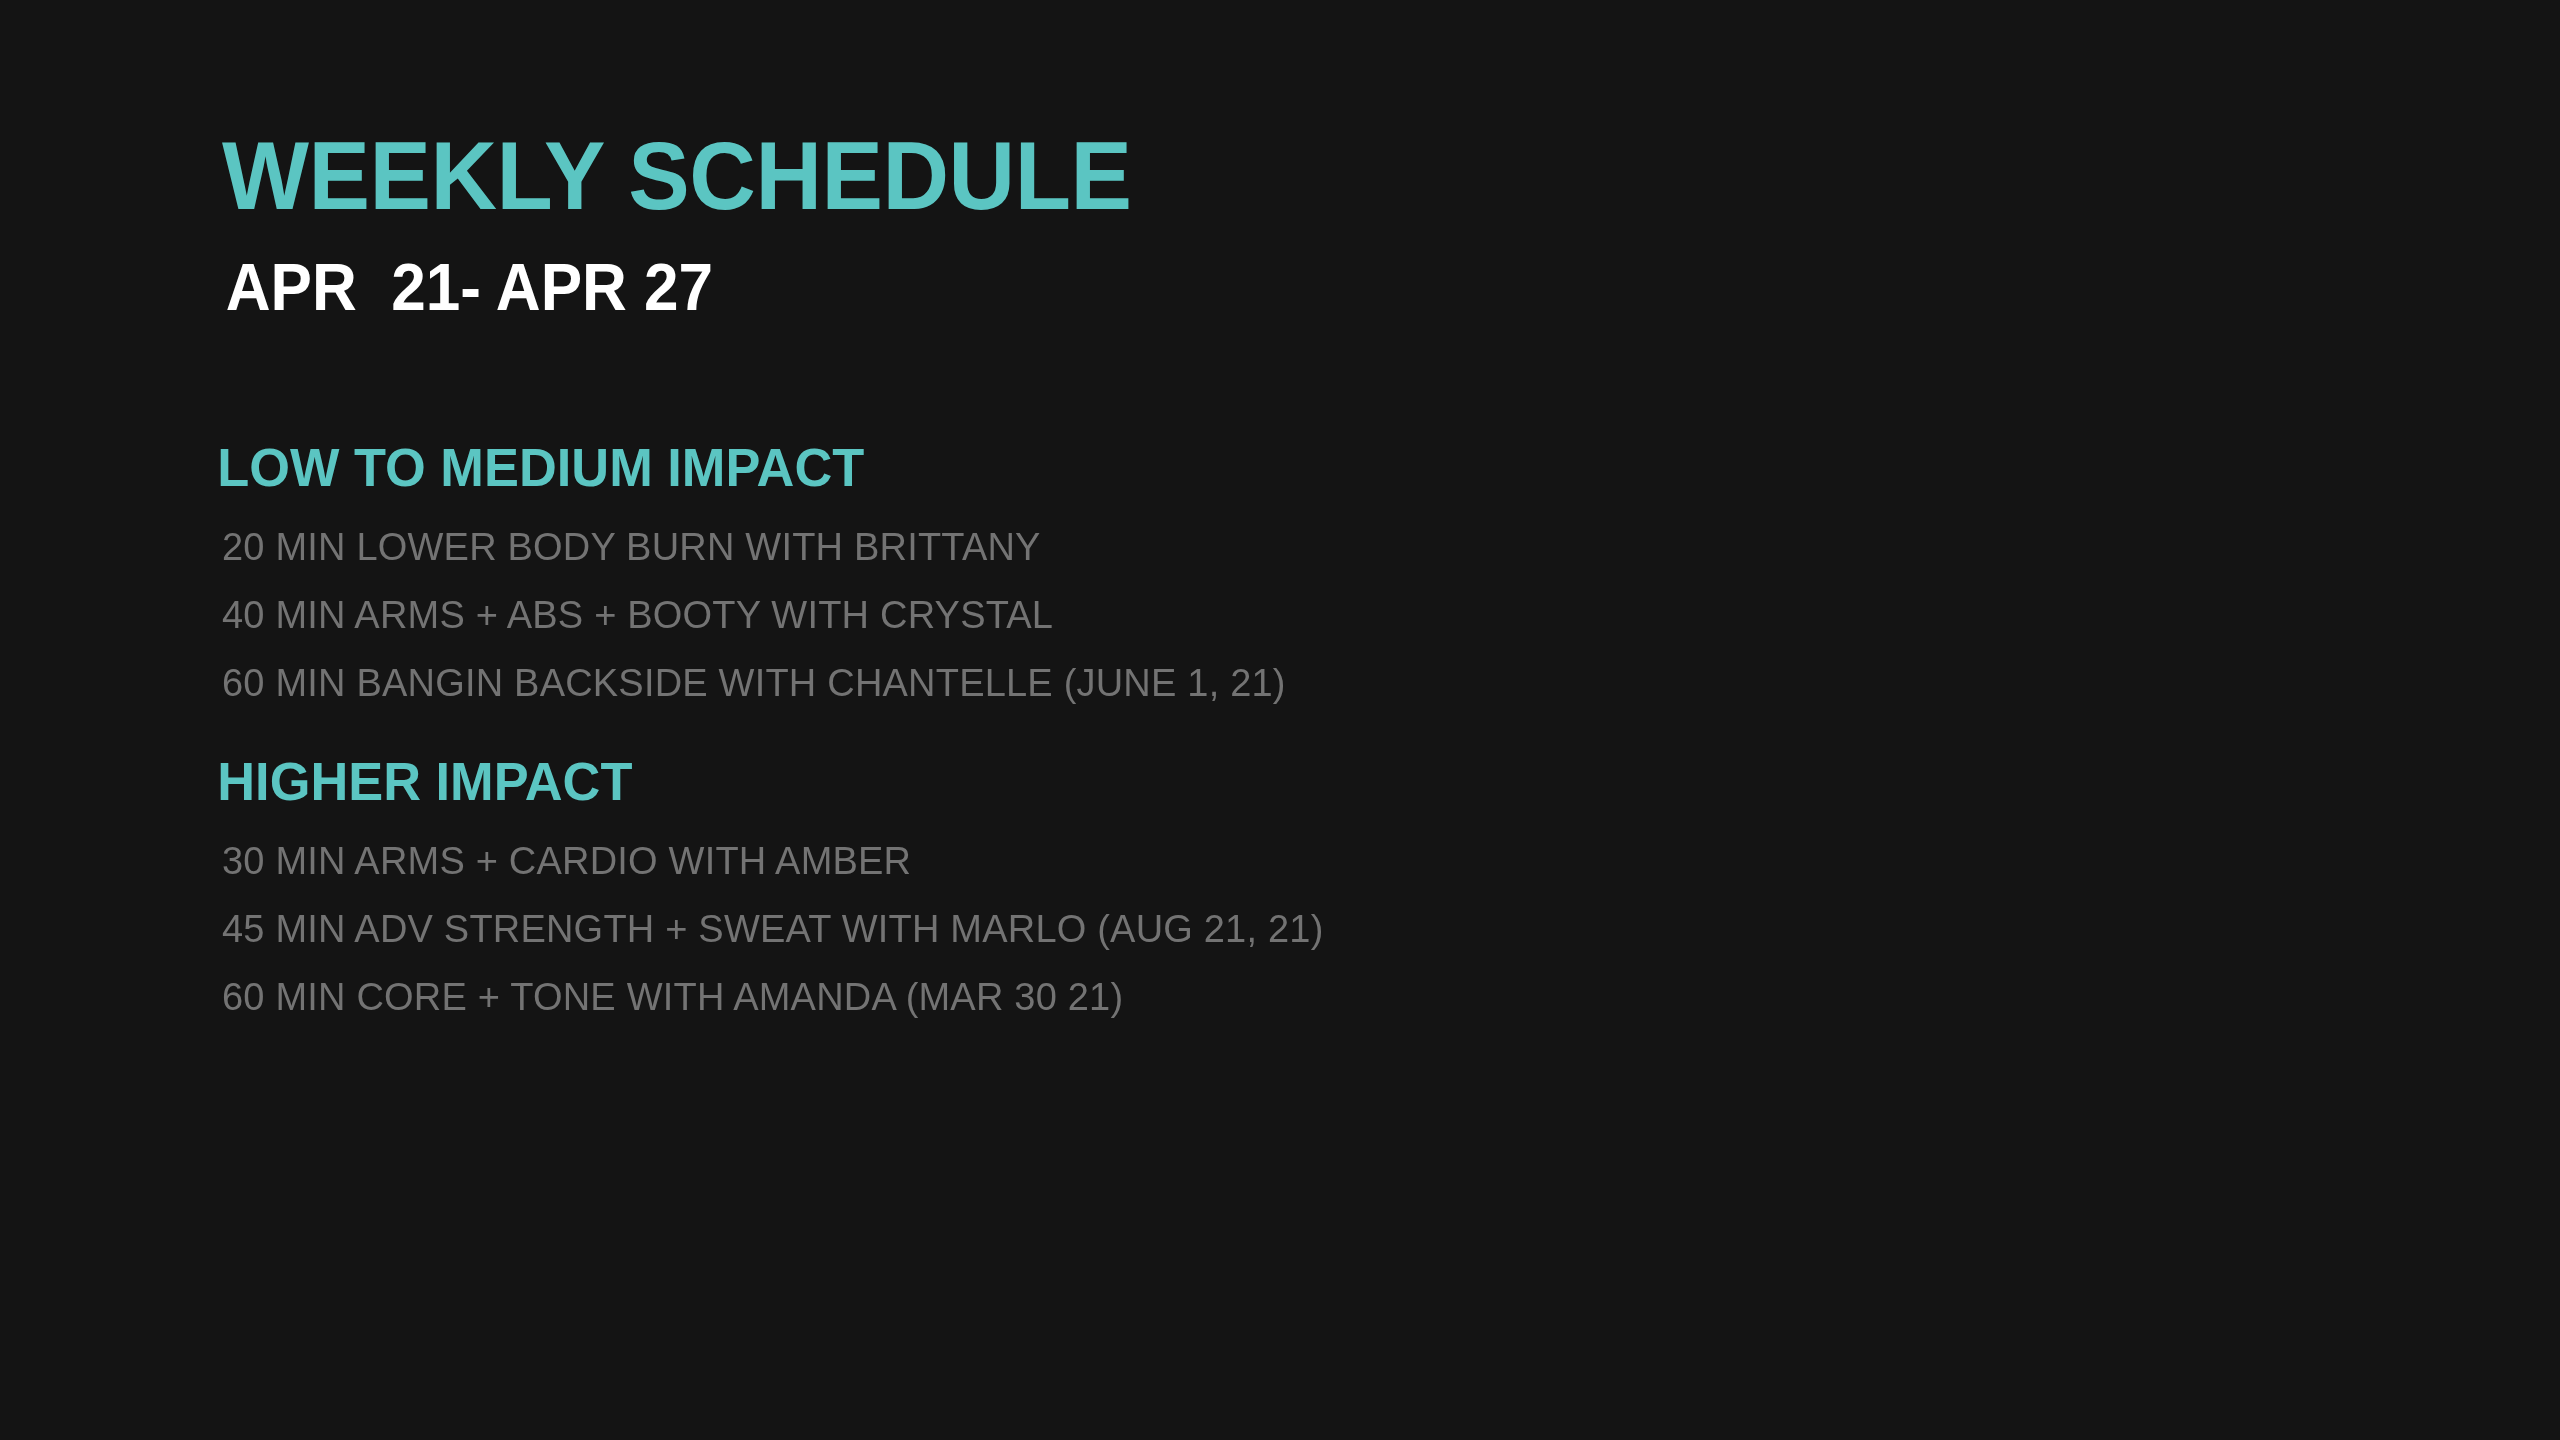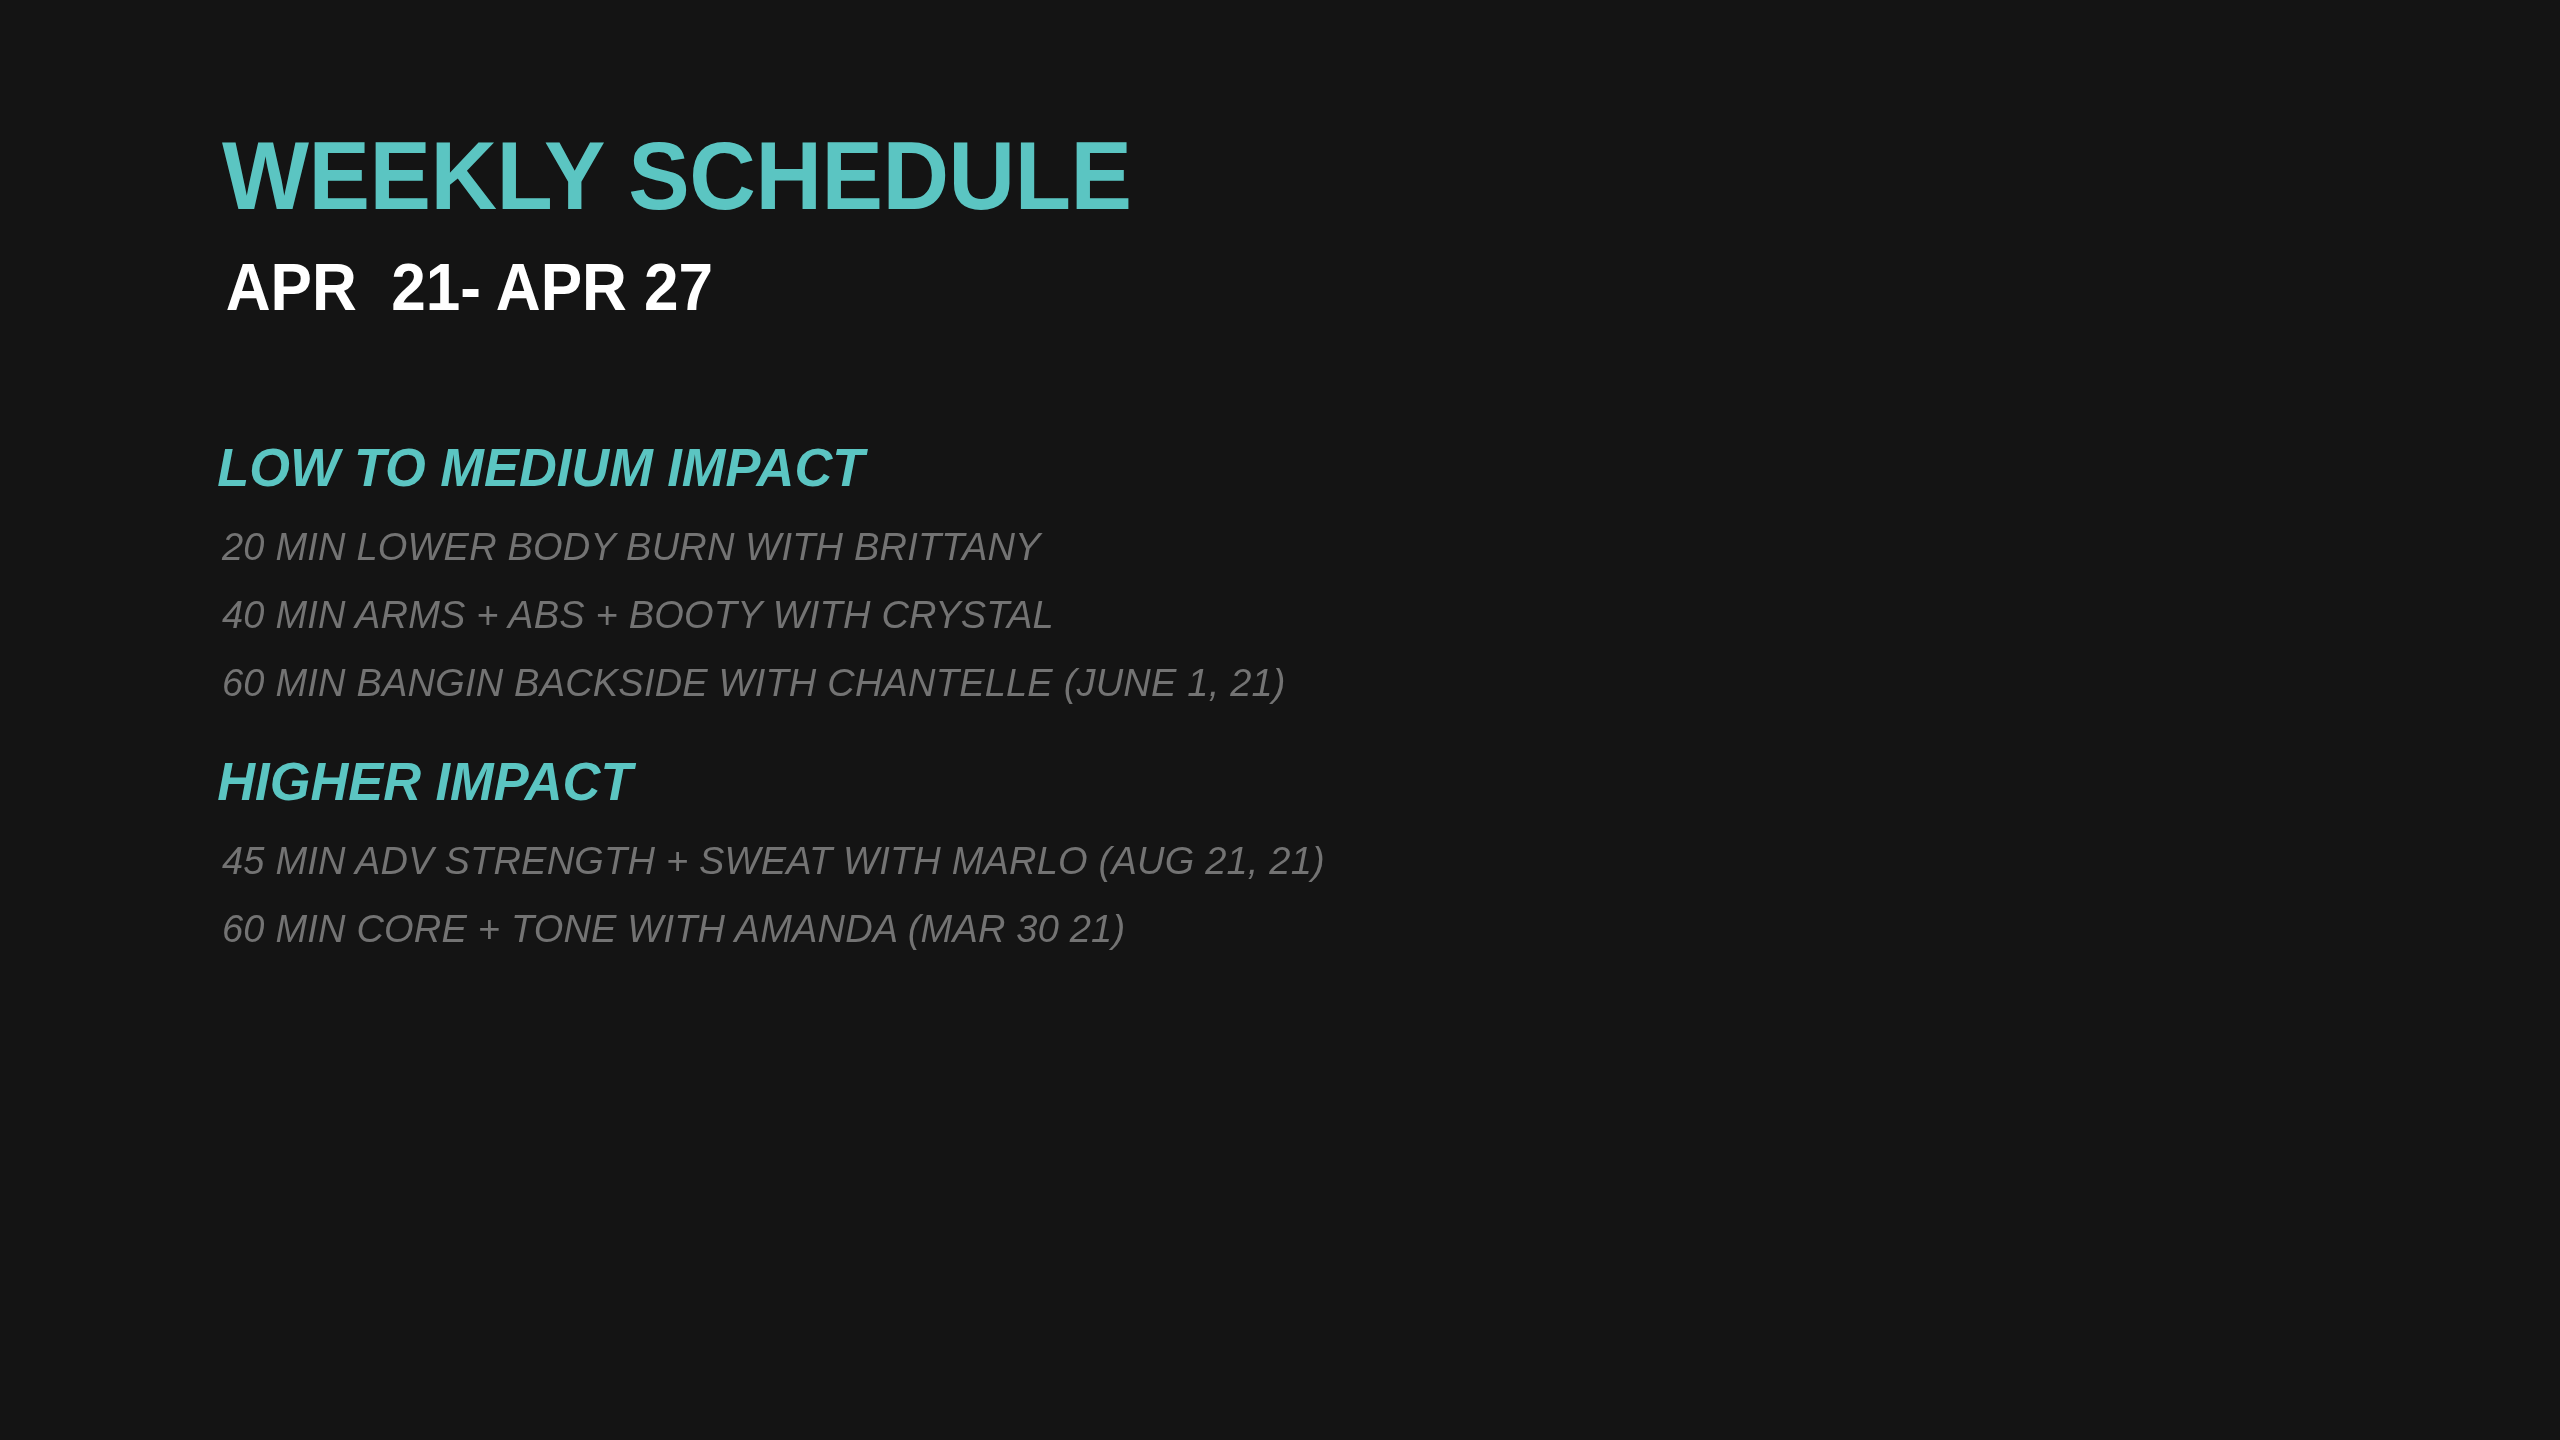--- a/index.html
+++ b/index.html
@@ -57,21 +57,20 @@
   
   .sections {
     position: absolute;
     left: 0;
     top: 440px;
     width: 1900px;
   }
 
   .section {
     position: relative;
-    font-style: italic;
   }
 
   .section + .section {
     margin-top: 52px;
   }
 
   .section-heading {
     font-family: "Liberation Sans", sans-serif;
     font-weight: bold;
     font-size: 54px;
@@ -149,20 +148,21 @@
       <ul class="section-list">
         <li>20 MIN LOWER BODY BURN WITH BRITTANY</li>
         <li>40 MIN ARMS + ABS + BOOTY WITH CRYSTAL</li>
         <li>60 MIN BANGIN BACKSIDE WITH CHANTELLE (JUNE 1, 21)</li>
       </ul>
     </div>
 
     <div class="section" id="sec-high">
       <h3 class="section-heading">HIGHER IMPACT</h3>
       <ul class="section-list">
+        <li>30 MIN ARMS + CARDIO WITH AMBER</li>
         <li>45 MIN ADV STRENGTH + SWEAT WITH MARLO (AUG 21, 21)</li>
         <li>60 MIN CORE + TONE WITH AMANDA (MAR 30 21)</li>
       </ul>
     </div>
 
 
   </div>
 
   <div class="logo">
 

